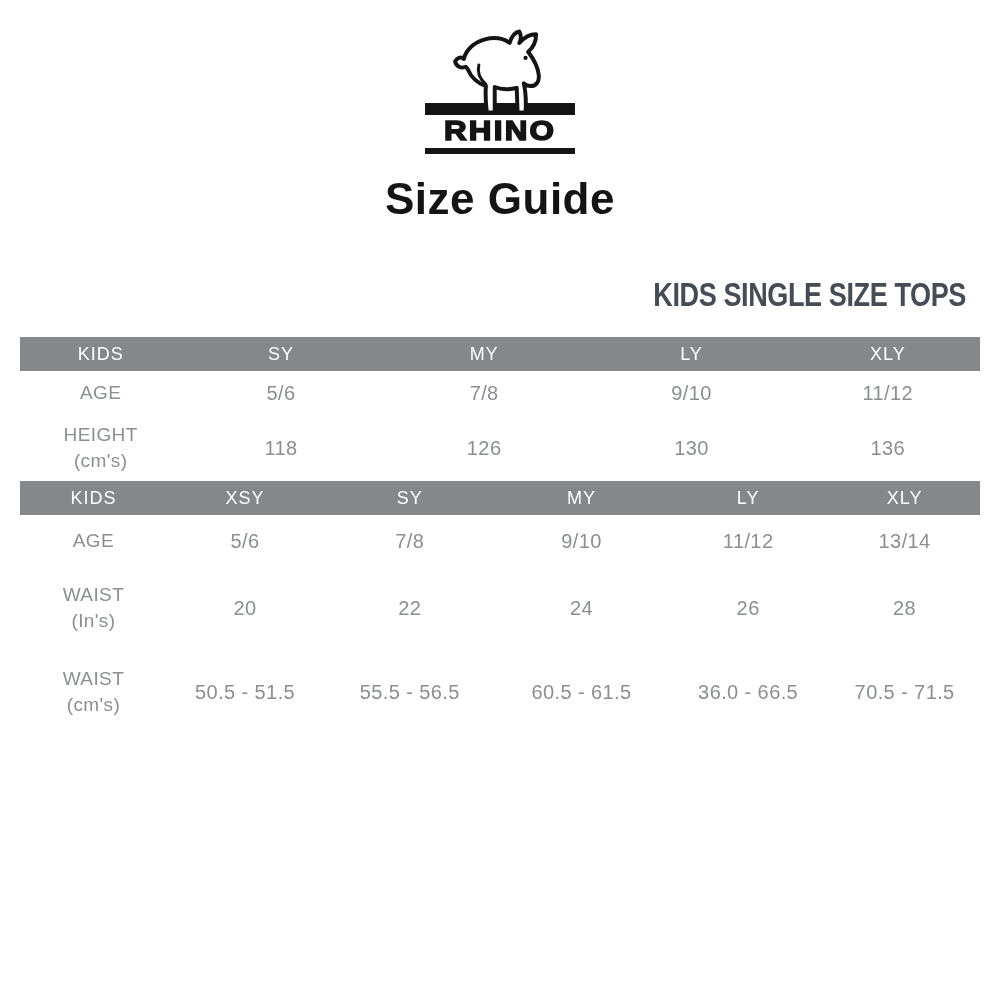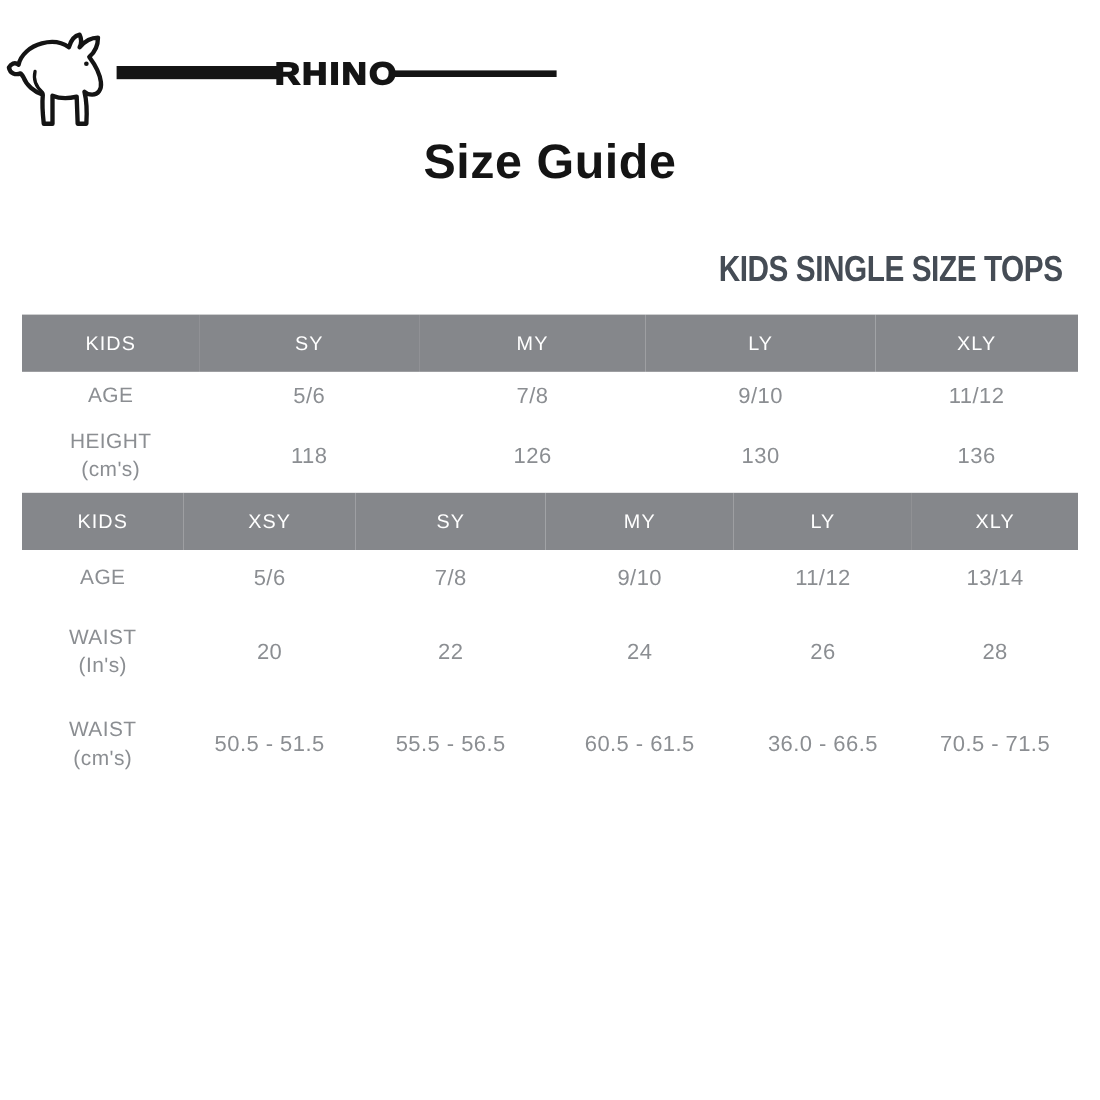--- a/index.html
+++ b/index.html
@@ -9,21 +9,21 @@
     --title-text:#454C55;
     --accent:#141414;
     --background:#FFFFFF;
   }
   *{box-sizing:border-box;}
   html,body{margin:0;padding:0;background:var(--background);}
   body{font-family:"Liberation Sans","DejaVu Sans",sans-serif;}
   .page{width:1000px;min-height:1000px;margin:0 auto;background:var(--background);padding-top:28px;}
 
   
-  .logo{display:flex;flex-direction:row;align-items:center;}
+  .logo{display:flex;flex-direction:column;align-items:center;}
   .rhino-svg{position:relative;z-index:2;margin-bottom:-13px;}
   .logo-bar{background:var(--accent);position:relative;z-index:1;}
   .bar-top{width:150px;height:12px;}
   .bar-bottom{width:150px;height:6px;margin-top:3px;}
   .brand-word{
     margin-top:2px;
     font-size:28px;font-weight:700;color:var(--accent);
     letter-spacing:2px;line-height:1;
     -webkit-text-stroke:1.6px var(--accent);
     transform:scale(1.12,1.0);transform-origin:center;
@@ -40,21 +40,21 @@
     font-size:33px;font-weight:700;color:var(--title-text);
     line-height:1;
   }
   .table-title .squeeze{display:inline-block;transform:scaleX(0.82);transform-origin:center;letter-spacing:-0.5px;white-space:nowrap;}
 
   
   table.size-table{width:960px;margin:0 auto;border-collapse:collapse;table-layout:fixed;}
   table.size-table thead th{
     background:var(--header-bg);color:var(--header-text);
     font-size:18px;font-weight:400;letter-spacing:1px;
-    height:52px;text-align:center;padding:4px;
+    height:34px;text-align:center;padding:4px;
   }
   table.size-table tbody th,
   table.size-table tbody td{
     text-align:center;vertical-align:middle;
     color:var(--body-text);font-weight:400;
     font-size:20px;letter-spacing:0.4px;line-height:1.35;
     padding:4px 0;
   }
   table.size-table tbody th{font-size:19px;}
   #t0 tbody tr:nth-child(1){height:44px;}

